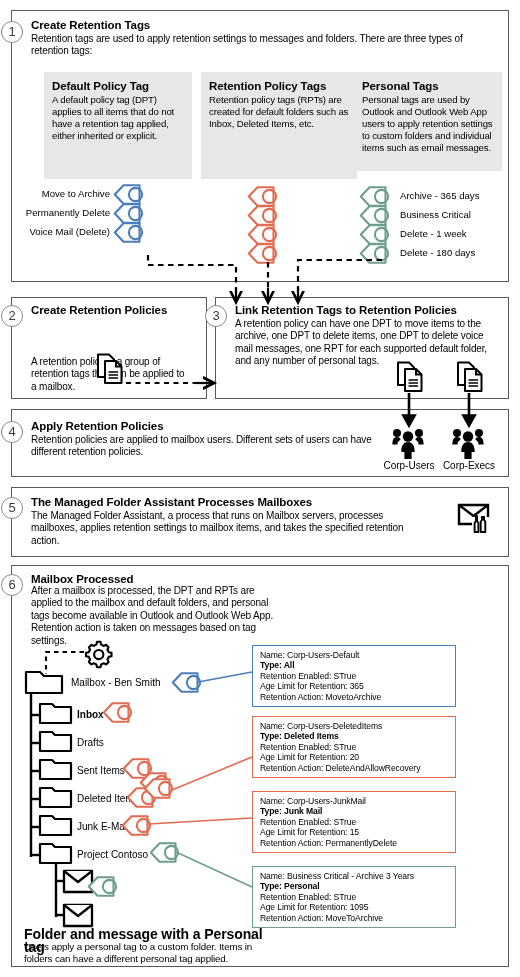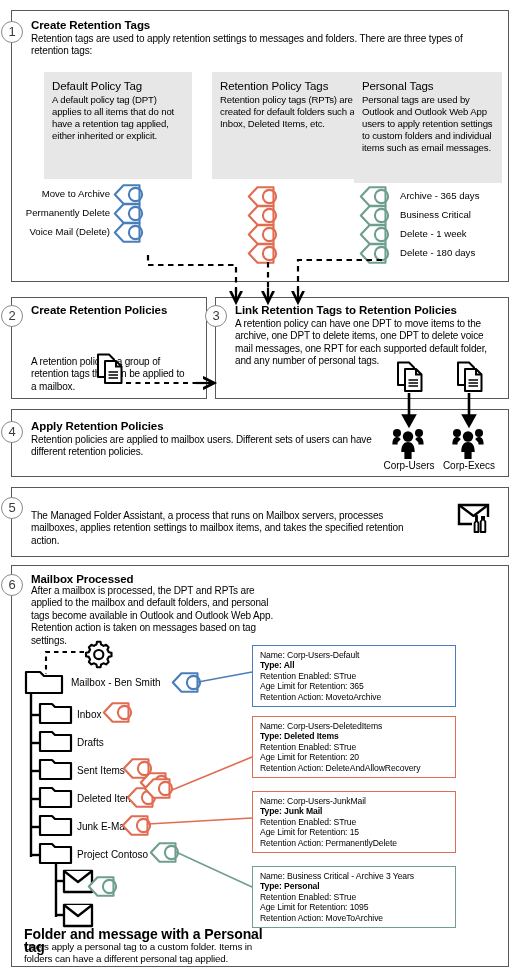--- a/index.html
+++ b/index.html
@@ -49,21 +49,21 @@
 
   
   .grey-card {
     position: absolute;
     background: #e7e7e7;
     padding: 7px 8px 6px 8px;
   }
   .grey-card h4 {
     margin: 0 0 1px 0;
     font-size: 11.5px;
-    font-weight: normal;
+    font-weight: bold;
     line-height: 14px;
     letter-spacing: -0.1px;
   }
   .grey-card p {
     margin: 0;
     font-size: 9.6px;
     line-height: 12.1px;
     letter-spacing: -0.15px;
   }
 
@@ -306,25 +306,25 @@
 
   <div class="step-box" style="left:11px; top:10px; width:498px; height:272px;"></div>
   <div class="num-circle" style="left:1px; top:21px;">1</div>
   <div class="step-title" style="position:absolute; left:31px; top:19px;">Create Retention Tags</div>
   <div class="step-desc" style="position:absolute; left:31px; top:33px; width:462px;">Retention tags are used to apply retention settings to messages and folders. There are three types of retention tags:</div>
 
   <div class="grey-card" style="left:44px; top:72px; width:148px; height:107px;">
     <h4>Default Policy Tag</h4>
     <p>A default policy tag (DPT) applies to all items that do not have a retention tag applied, either inherited or explicit.</p>
   </div>
-  <div class="grey-card" style="left:212px; top:72px; width:156px; height:107px;">
+  <div class="grey-card" style="left:201px; top:72px; width:156px; height:107px;">
     <h4>Retention Policy Tags</h4>
     <p>Retention policy tags (RPTs) are created for default folders such as Inbox, Deleted Items, etc.</p>
   </div>
-  <div class="grey-card" style="left:354px; top:72px; width:148px; height:111px;">
+  <div class="grey-card" style="left:354px; top:72px; width:148px; height:99px;">
     <h4>Personal Tags</h4>
     <p>Personal tags are used by Outlook and Outlook Web App users to apply retention settings to custom folders and individual items such as email messages.</p>
   </div>
 
   <div class="tag-label right" style="left:20px; top:188px; width:90px;">Move to Archive</div>
   <div class="tag-label right" style="left:20px; top:207px; width:90px;">Permanently Delete</div>
   <div class="tag-label right" style="left:20px; top:226px; width:90px;">Voice Mail (Delete)</div>
 
   <div class="tag-label" style="left:400px; top:190px;">Archive - 365 days</div>
   <div class="tag-label" style="left:400px; top:209px;">Business Critical</div>
@@ -343,29 +343,30 @@
 
   <div class="step-box" style="left:11px; top:409px; width:498px; height:68px;"></div>
   <div class="num-circle" style="left:1px; top:421px;">4</div>
   <div class="step-title" style="position:absolute; left:31px; top:420px;text-align:right;">Apply Retention Policies</div>
   <div class="step-desc" style="position:absolute; left:31px; top:434px; width:350px;">Retention policies are applied to mailbox users. Different sets of users can have different retention policies.</div>
   <div class="people-label" style="left:372px; top:460px; width:74px;">Corp-Users</div>
   <div class="people-label" style="left:432px; top:460px; width:74px;">Corp-Execs</div>
 
   <div class="step-box" style="left:11px; top:487px; width:498px; height:70px;"></div>
   <div class="num-circle" style="left:1px; top:497px;">5</div>
+  <div class="step-title" style="position:absolute; left:31px; top:496px;">The Managed Folder Assistant Processes Mailboxes</div>
   <div class="step-desc" style="position:absolute; left:31px; top:510px; width:400px;">The Managed Folder Assistant, a process that runs on Mailbox servers, processes mailboxes, applies retention settings to mailbox items, and takes the specified retention action.</div>
 
   <div class="step-box" style="left:11px; top:565px; width:498px; height:402px;"></div>
   <div class="num-circle" style="left:1px; top:574px;">6</div>
   <div class="step-title" style="position:absolute; left:31px; top:573px;">Mailbox Processed</div>
   <div class="step-desc" style="position:absolute; left:31px; top:585px; width:250px;">After a mailbox is processed, the DPT and RPTs are applied to the mailbox and default folders, and personal tags become available in Outlook and Outlook Web App. Retention action is taken on messages based on tag settings.</div>
 
   <div class="tree-label" style="left:71px; top:677px;">Mailbox - Ben Smith</div>
-  <div class="tree-label" style="left:77px; top:709px;">Inbox</div>
+  <div class="tree-label" style="left:77px; top:709px;font-weight:bold;">Inbox</div>
   <div class="tree-label" style="left:77px; top:737px;">Drafts</div>
   <div class="tree-label" style="left:77px; top:765px;">Sent Items</div>
   <div class="tree-label" style="left:77px; top:793px;">Deleted Items</div>
   <div class="tree-label" style="left:77px; top:821px;">Junk E-Mail</div>
   <div class="tree-label" style="left:77px; top:849px;">Project Contoso</div>
 
   <div class="info-box" style="left:252px; top:645px; width:204px; border-color:#4a7ebb;">
     <div>Name: Corp-Users-Default</div>
     <div class="bold">Type: All</div>
     <div>Retention Enabled: STrue</div>

